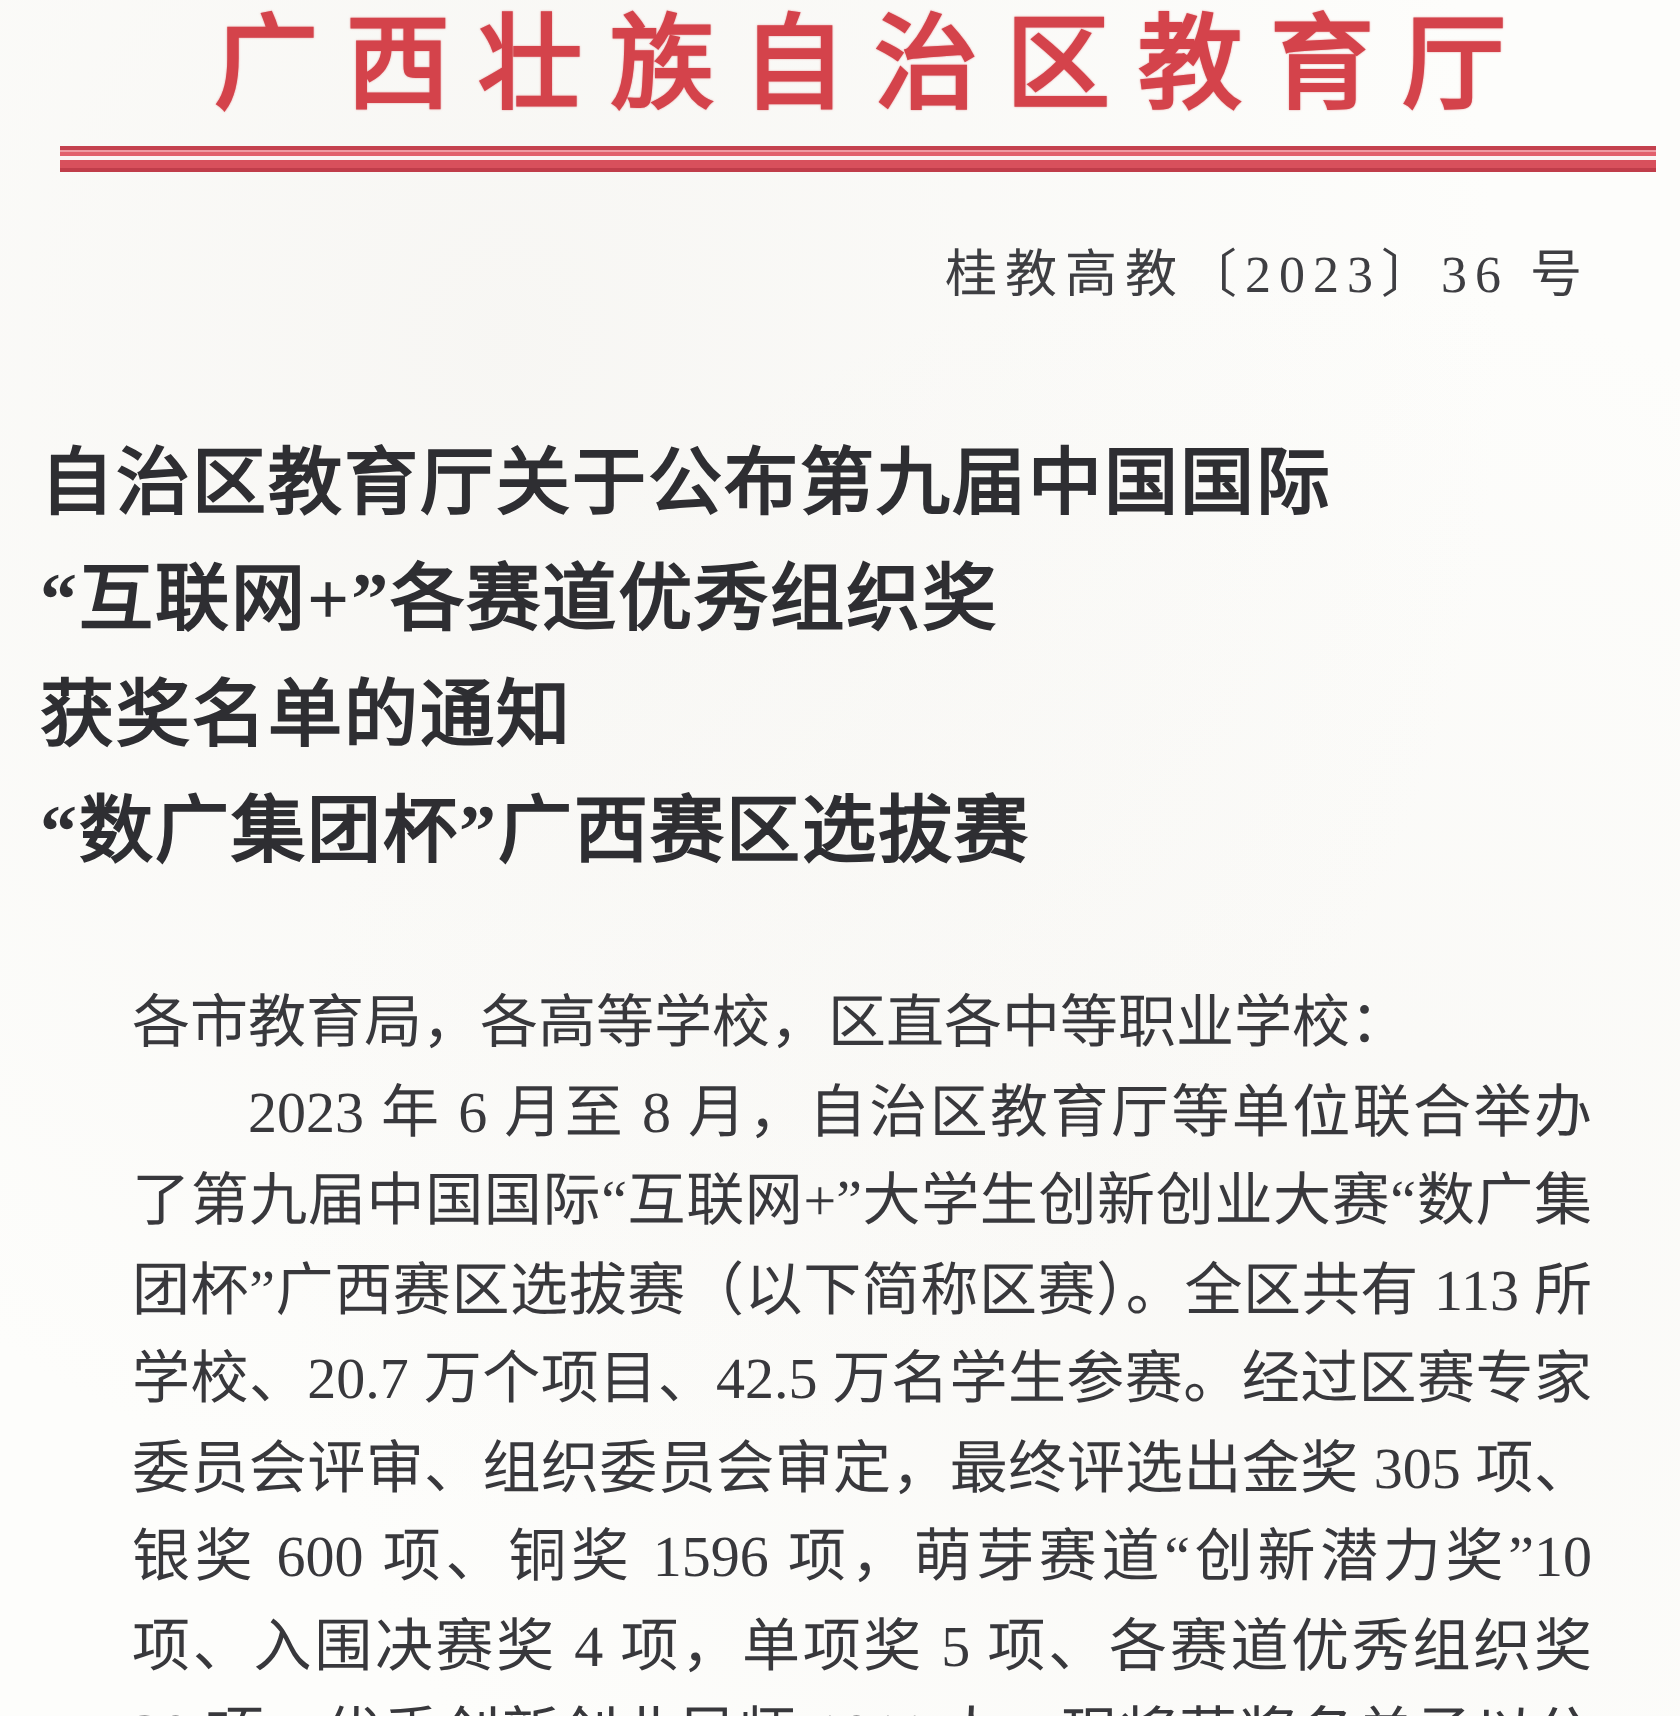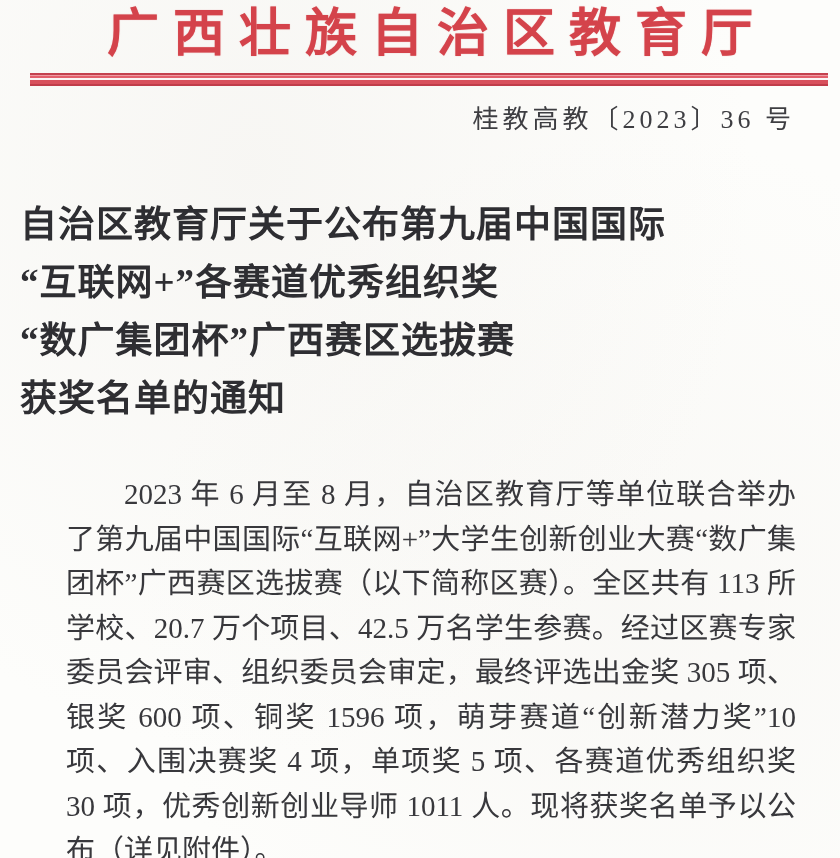--- a/index.html
+++ b/index.html
@@ -46,21 +46,21 @@
       to bottom,
       #c4414e 0px,  #c4414e 2px,
       #ef9aa2 2px,  #ef9aa2 3px,
       #e2606c 3px,  #e2606c 5px,
       #fbf4f4 5px,  #fbf4f4 7px,
       #d8505c 7px,  #d8505c 11px,
       #c03d4a 11px, #c03d4a 13px
     );
   }
   .doc-number {
-    margin: 14px 45px 0 0;
+    margin: 32px 45px 0 0;
     text-align: right;
     font-size: 26px;
     line-height: 40px;
     letter-spacing: 4px;
     color: #3e3e42;
   }
   
   .notice-title {
     margin-top: 56px;
     text-align: left;
@@ -88,21 +88,22 @@
 
   <header>
     <h1 class="agency-name">广西壮族自治区教育厅</h1>
     <div class="red-rule"></div>
     <div class="doc-number">桂教高教〔2023〕36 号</div>
   </header>
 
   <div class="notice-title">
     <div>自治区教育厅关于公布第九届中国国际</div>
     <div>“互联网+”各赛道优秀组织奖</div>
+    <div>获奖名单的通知</div>
     <div>“数广集团杯”广西赛区选拔赛</div>
-    <div>获奖名单的通知</div>
   </div>
 
   <div class="doc-body">
+    <p class="salutation">各市教育局，各高等学校，区直各中等职业学校：</p>
     <p class="para">2023 年 6 月至 8 月，自治区教育厅等单位联合举办了第九届中国国际“互联网+”大学生创新创业大赛“数广集团杯”广西赛区选拔赛（以下简称区赛）。全区共有 113 所学校、20.7 万个项目、42.5 万名学生参赛。经过区赛专家委员会评审、组织委员会审定，最终评选出金奖 305 项、银奖 600 项、铜奖 1596 项，萌芽赛道“创新潜力奖”10 项、入围决赛奖 4 项，单项奖 5 项、各赛道优秀组织奖 30 项，优秀创新创业导师 1011 人。现将获奖名单予以公布（详见附件）。</p>
   </div>
 
 </div>
 
 </body></html>

